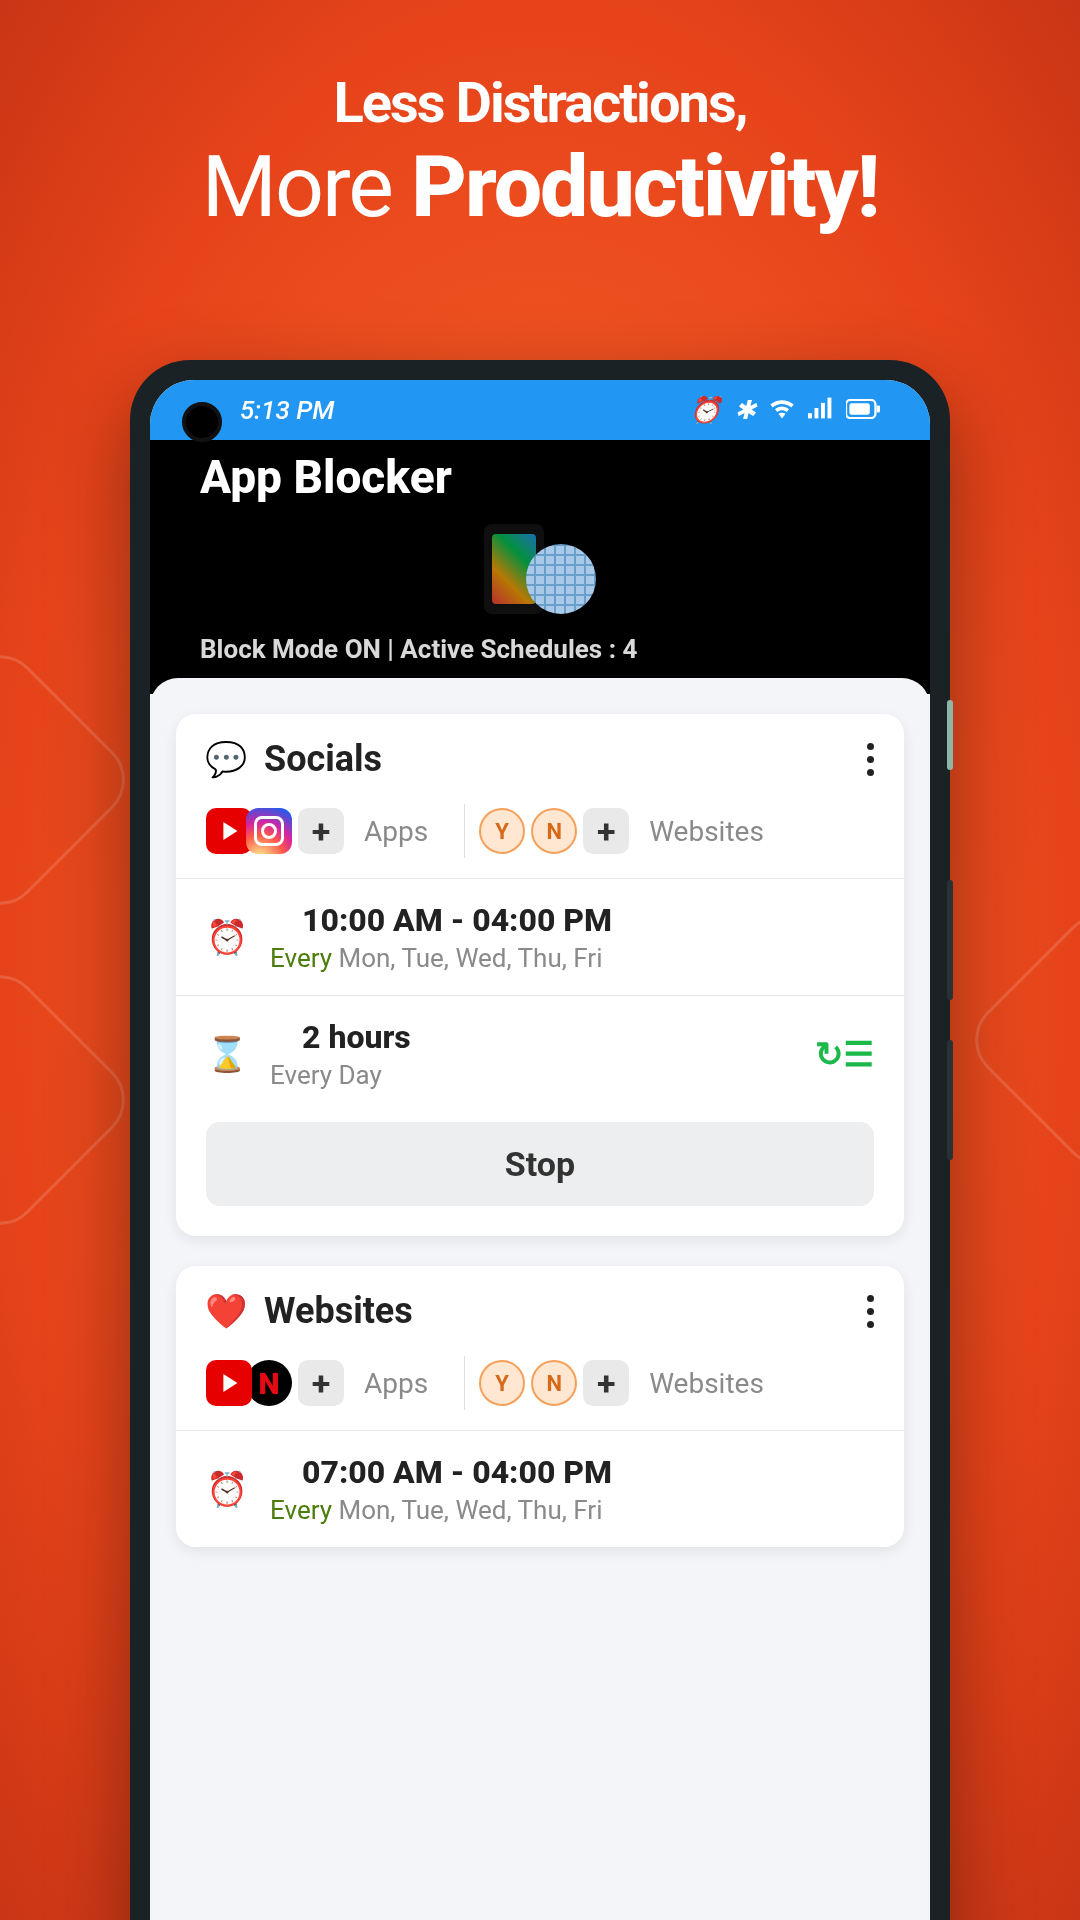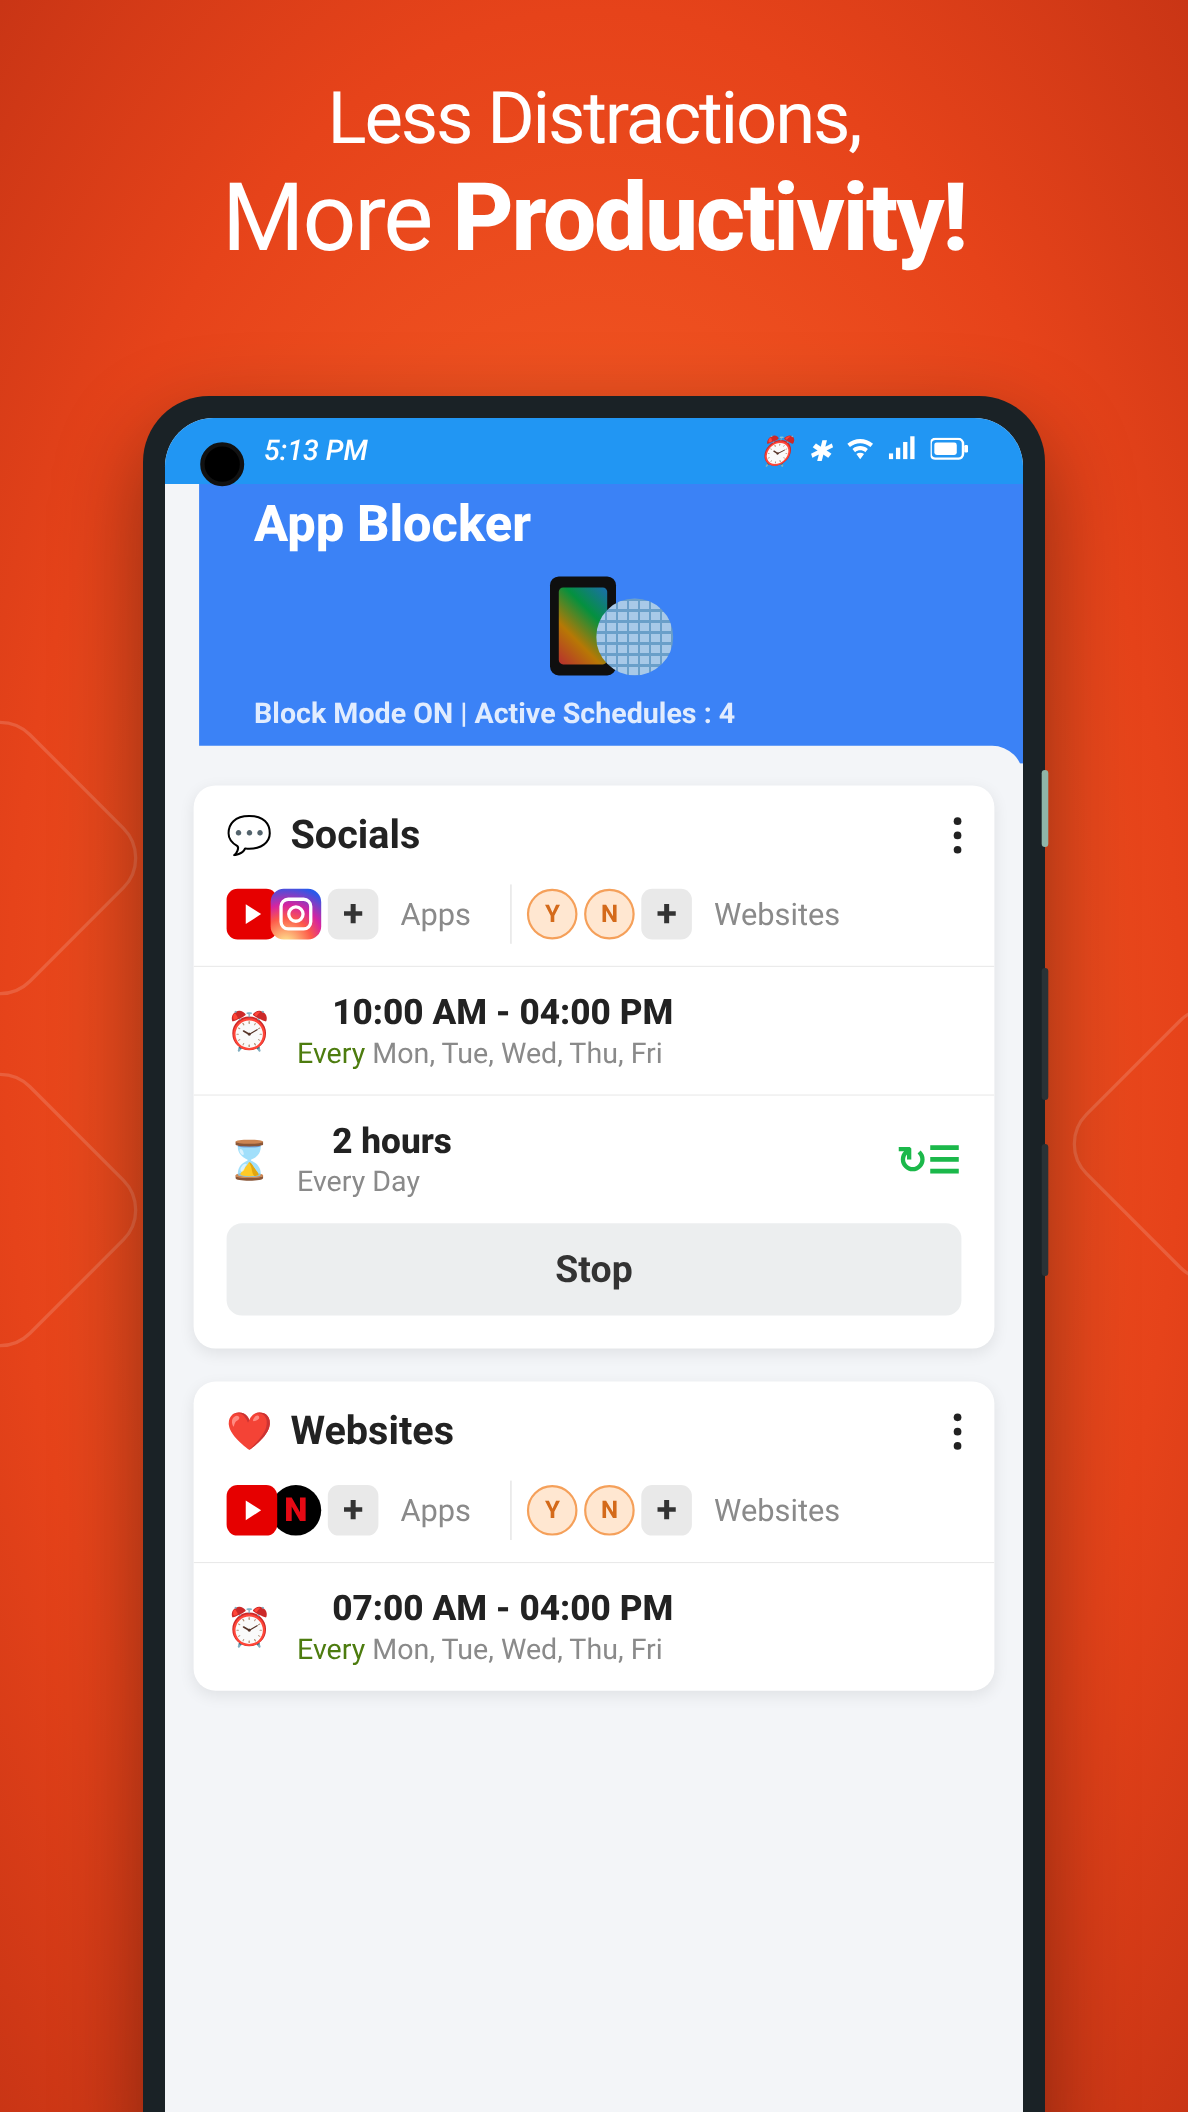--- a/index.html
+++ b/index.html
@@ -4,38 +4,38 @@
 <style>
 * { margin: 0; padding: 0; box-sizing: border-box; font-family: -apple-system, BlinkMacSystemFont, 'Segoe UI', Roboto, sans-serif; }
 body { width: 1080px; height: 1920px; background: radial-gradient(ellipse at center, #ff6a2b 0%, #e6431a 70%, #c93515 100%); overflow: hidden; position: relative; }
 
 .bg-shape { position: absolute; border: 3px solid rgba(255,255,255,0.15); border-radius: 40px; transform: rotate(45deg); }
 .bg-shape-1 { width: 200px; height: 200px; left: -100px; top: 680px; }
 .bg-shape-2 { width: 200px; height: 200px; left: -100px; top: 1000px; }
 .bg-shape-3 { width: 200px; height: 200px; right: -120px; top: 940px; }
 
 .hero-text { text-align: center; color: #fff; padding: 70px 40px 40px; }
-.hero-line1 { font-size: 66px; font-weight: 400; letter-spacing: -2px; }
+.hero-line1 { font-size: 56px; font-weight: 700; letter-spacing: -2px; }
 .hero-line2 { font-size: 86px; font-weight: 400; letter-spacing: -2px; }
 .hero-line2 strong { font-weight: 800; }
 
 .phone { position: absolute; left: 50%; transform: translateX(-50%); top: 360px; width: 820px; height: 1600px; background: #1a2226; border-radius: 60px 60px 0 0; padding: 20px; box-shadow: 0 30px 80px rgba(0,0,0,0.4); }
 .phone-btn { position: absolute; right: -3px; background: #8fb5a8; border-radius: 3px; }
 .phone-btn-1 { top: 340px; width: 6px; height: 70px; }
 .phone-btn-2 { top: 520px; width: 6px; height: 120px; background: #2a3236; }
 .phone-btn-3 { top: 680px; width: 6px; height: 120px; background: #2a3236; }
 
 .screen { width: 100%; height: 100%; background: #f3f5f8; border-radius: 44px 44px 0 0; overflow: hidden; position: relative; }
 
 .statusbar { background: #2196f3; height: 60px; display: flex; align-items: center; justify-content: space-between; padding: 0 50px 0 90px; color: #fff; font-size: 26px; font-weight: 500; font-style: italic; }
 .camera { position: absolute; left: 32px; top: 22px; width: 40px; height: 40px; background: #000; border-radius: 50%; border: 4px solid #111; }
 .status-icons { display: flex; gap: 12px; align-items: center; }
 .status-icons span { font-size: 26px; }
 
-.app-header { background: #3b82f6; padding: 10px 50px 30px; color: #fff; margin-left: 31px; }
+.app-header { background: #000000; padding: 10px 50px 30px; color: #fff; }
 .app-title { font-size: 46px; font-weight: 800; margin-bottom: 20px; }
 .header-icons { display: flex; justify-content: center; margin: 20px 0; gap: -10px; }
 .phone-icon { width: 60px; height: 90px; background: #0f0f0f; border-radius: 8px; position: relative; display: flex; align-items: center; justify-content: center; }
 .phone-icon::before { content: ''; position: absolute; width: 44px; height: 70px; background: linear-gradient(45deg, #ff3c3c, #ffa500, #00c853, #2196f3); border-radius: 4px; opacity: 0.7; }
 .globe-icon { width: 70px; height: 70px; border-radius: 50%; background: #a8c9e8; margin-left: -18px; margin-top: 20px; position: relative; background-image: repeating-linear-gradient(0deg, transparent, transparent 8px, #6a9fc9 8px, #6a9fc9 10px), repeating-linear-gradient(90deg, transparent, transparent 8px, #6a9fc9 8px, #6a9fc9 10px); }
 .block-status { text-align: left; font-size: 26px; font-weight: 700; color: rgba(255,255,255,0.85); margin-top: 20px; }
 
 .content { background: #f3f5f8; border-radius: 28px 28px 0 0; margin-top: -16px; padding: 36px 26px; position: relative; }
 
 .card { background: #fff; border-radius: 20px; box-shadow: 0 4px 14px rgba(0,0,0,0.08); margin-bottom: 30px; overflow: hidden; }
@@ -63,21 +63,21 @@
 .divider-h { height: 1px; background: #e9e9e9; margin: 0; }
 
 .detail-row { display: flex; align-items: center; padding: 22px 30px; gap: 22px; }
 .detail-icon { width: 42px; font-size: 34px; text-align: center; }
 .detail-text { flex: 1; }
 .detail-title { font-size: 32px; font-weight: 800; color: #222; margin-left: 32px; }
 .detail-sub { font-size: 26px; color: #8a8a8a; margin-top: 4px; }
 .detail-sub strong { color: #4d7c0f; font-weight: 400; }
 .repeat-icon { color: #1bb84a; font-size: 34px; font-weight: 900; }
 
-.stop-btn { margin: 0 30px 30px; background: #eceeef; border-radius: 14px; text-align: center; padding: 22px; font-size: 34px; font-weight: 700; color: #333; cursor: pointer; }
+.stop-btn { margin: 10px 30px 30px; background: #eceeef; border-radius: 14px; text-align: center; padding: 22px; font-size: 34px; font-weight: 700; color: #333; cursor: pointer; }
 </style>
 </head>
 <body>
 
 <div class="bg-shape bg-shape-1"></div>
 <div class="bg-shape bg-shape-2"></div>
 <div class="bg-shape bg-shape-3"></div>
 
 <div class="hero-text">
   <div class="hero-line1">Less Distractions,</div>

